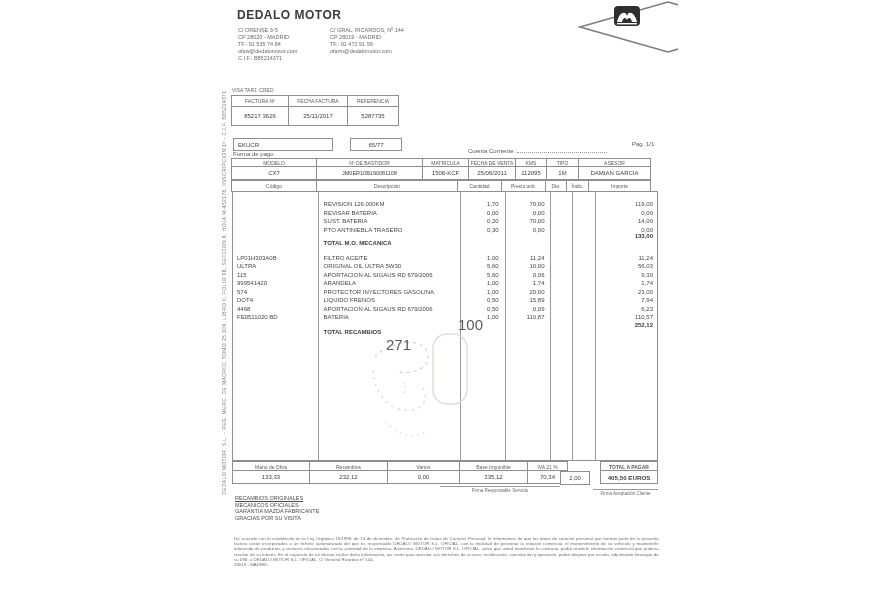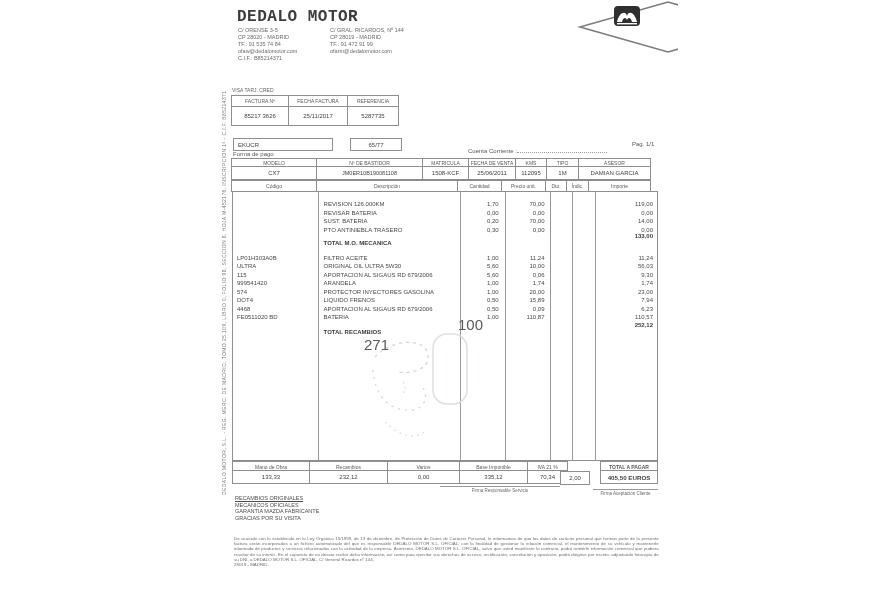--- a/index.html
+++ b/index.html
@@ -1,19 +1,19 @@
 <!DOCTYPE html>
 <html><head>
 <meta charset="utf-8">
 <style>
   html,body{margin:0;padding:0;background:#ffffff;}
   #canvas{position:relative;width:880px;height:600px;background:#ffffff;overflow:hidden;
           font-family:"Liberation Sans", sans-serif;color:#474747;}
   .abs{position:absolute;}
-  .brand{font-size:16px;font-weight:bold;letter-spacing:.5px;color:#3c3c3c;font-family:Liberation Mono, monospace;}
+  .brand{font-size:12px;font-weight:bold;letter-spacing:.5px;color:#3c3c3c;}
   .addr{font-size:5.5px;line-height:7px;color:#6b6b6b;}
   .tiny{font-size:6px;color:#555;}
   .microtiny{font-size:5px;color:#666;}
   .cellbox{border:1px solid #8e8e8e;box-sizing:border-box;background:#fff;}
   .hdr{font-size:5px;color:#5a5a5a;text-align:center;}
   .val{font-size:6px;color:#3f3f3f;text-align:center;}
   
   .inv-table{display:flex;}
   .inv-col{box-sizing:border-box;border:1px solid #8e8e8e;margin-left:-1px;}
   .inv-col .hdr{border-bottom:1px solid #8e8e8e;height:10px;line-height:10px;}
@@ -276,21 +276,21 @@
     </div>
   </div>
 
   <svg class="abs" style="left:355px;top:312px;" width="150" height="145" viewBox="0 0 150 145">
     <rect x="78" y="22" width="34" height="70" rx="14" fill="none" stroke="#e3dfd8" stroke-width="1.5"></rect>
     <path d="M20 45 C35 28, 68 25, 72 40 C78 58, 55 62, 42 60" fill="none" stroke="#cfc8bd" stroke-width="1.3" stroke-dasharray="3 4" opacity="0.8"></path>
     <path d="M18 58 C20 85, 35 100, 58 98 C72 96, 74 80, 65 72" fill="none" stroke="#cfc8bd" stroke-width="1.3" stroke-dasharray="2 5" opacity="0.8"></path>
     <path d="M30 110 C45 125, 62 128, 72 118" fill="none" stroke="#d6d0c6" stroke-width="1.2" stroke-dasharray="2 4" opacity="0.7"></path>
     <path d="M48 70 C52 74, 50 80, 46 84" fill="none" stroke="#d6d0c6" stroke-width="1.1" stroke-dasharray="2 3" opacity="0.7"></path>
   </svg>
-  <div class="abs stamp-num" style="left:364px;top:336px;">271</div>
+  <div class="abs stamp-num" style="left:386px;top:336px;">271</div>
   <div class="abs stamp-num" style="left:458px;top:316px;">100</div>
 
   <div class="tot-cell" style="left:232px;top:461px;width:78px;">
     <div class="hdr">Mano de Obra</div>
     <div class="val">133,33</div>
   </div>
   <div class="tot-cell" style="left:309px;top:461px;width:79px;">
     <div class="hdr">Recambios</div>
     <div class="val">232,12</div>
   </div>

